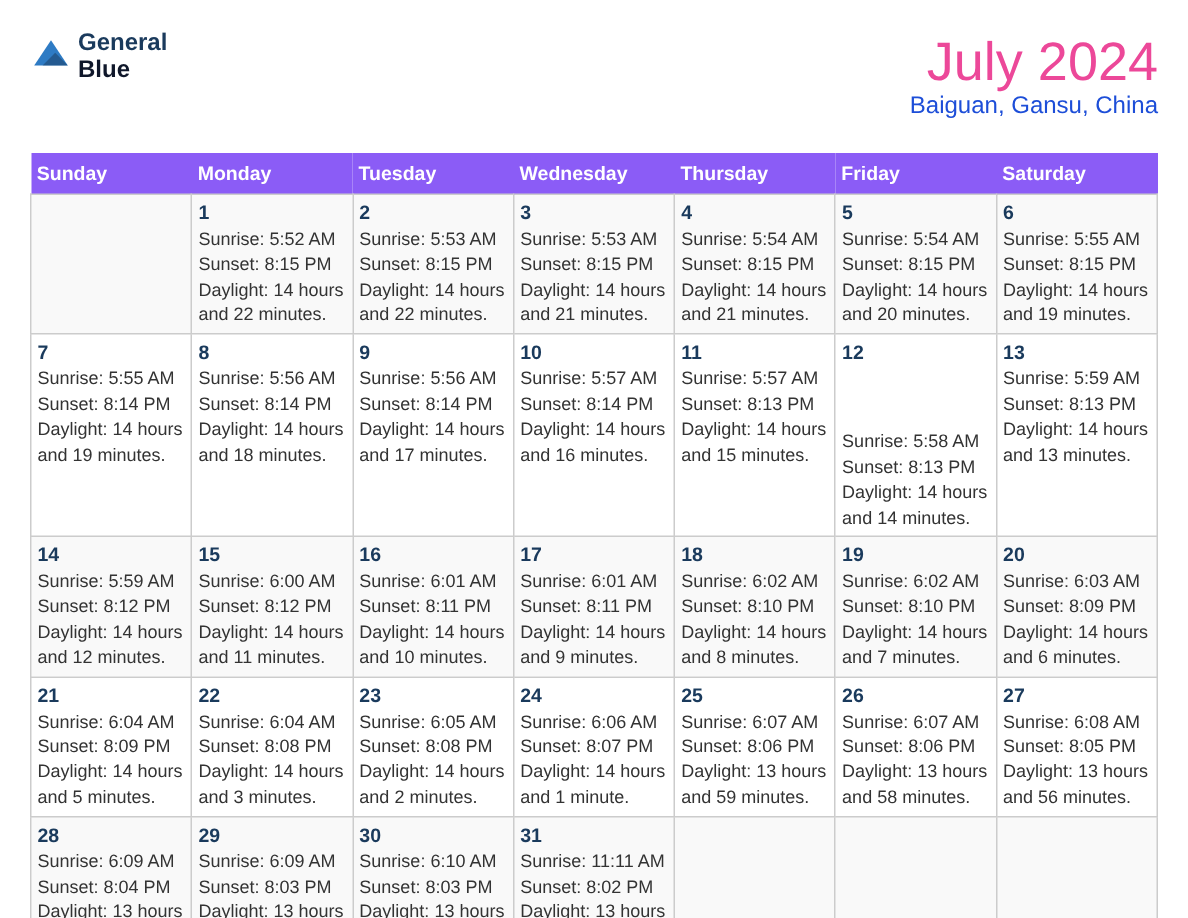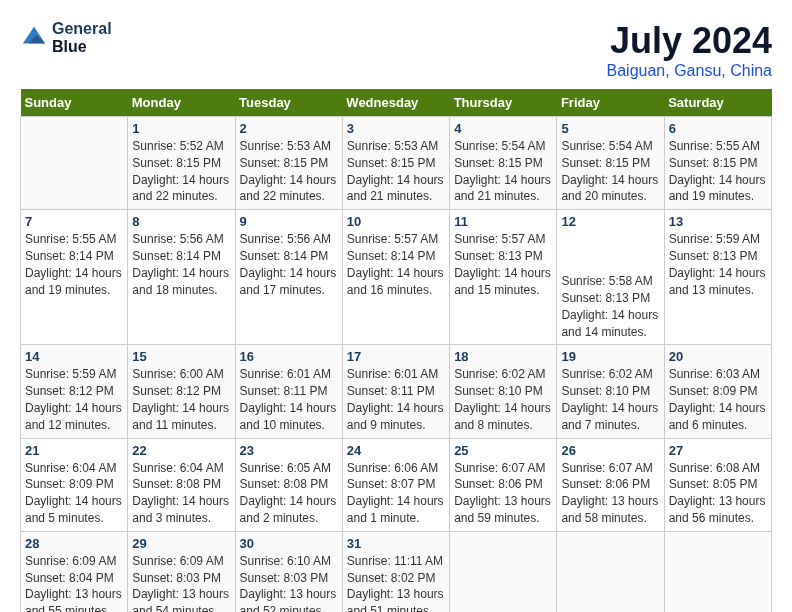--- a/index.html
+++ b/index.html
@@ -7,50 +7,50 @@
       font-family: Arial, sans-serif;
       background: #fff;
       width: 792px;
       min-height: 612px;
       padding: 20px;
     }
     .header {
       display: flex;
       justify-content: space-between;
       align-items: flex-start;
-      margin-bottom: 9px;
+      margin-bottom: 22px;
     }
     .logo {
       display: flex;
       align-items: center;
     }
     .logo-icon {
       width: 28px;
       height: 28px;
       margin-right: 4px;
     }
     .title-block {
       text-align: right;
     }
     .month-title {
       font-size: 36px;
-      font-weight: bold;
-      color: #0f172a;
+      font-weight: normal;
+      color: #ec4899;
     }
     .subtitle {
       font-size: 16px;
       color: #1d4ed8;
     }
     table {
       width: 100%;
       border-collapse: collapse;
       font-size: 11px;
     }
     thead tr th {
-      background-color: #4d7c0f;
+      background-color: #8b5cf6;
       color: #fff;
       padding: 6px 4px;
       text-align: left;
       font-size: 13px;
       font-weight: bold;
     }
     tbody tr td {
       border: 1px solid #ccc;
       vertical-align: top;
       padding: 4px;

